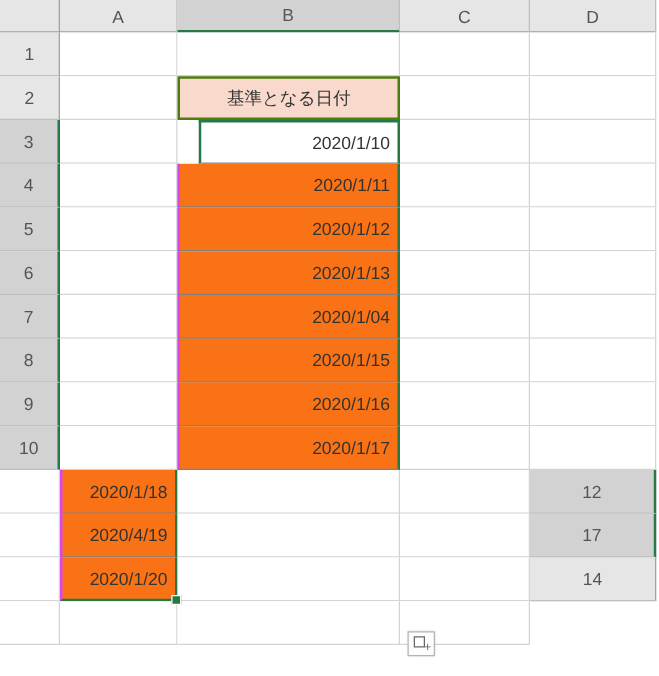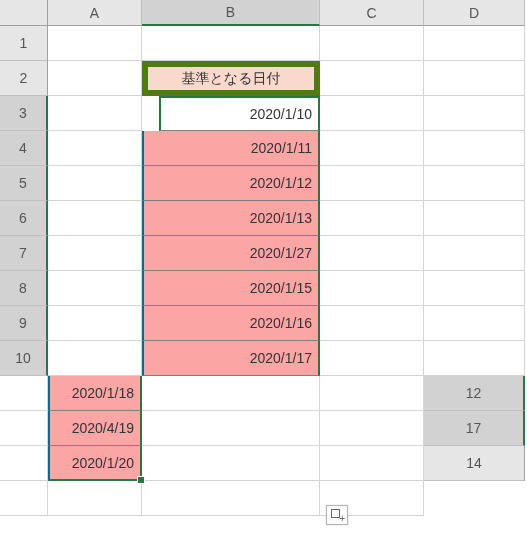--- a/index.html
+++ b/index.html
@@ -55,39 +55,39 @@
       justify-content: center;
       color: #555;
       font-size: 14px;
     }
     .row-header.active {
       background: #d2d2d2;
       border-right: 2px solid #277944;
     }
     .b2 {
       background: #f8d9cc;
-      border: 6px solid #4d7c0f;
+      border: 2px solid #4d7c0f;
       justify-content: center;
       color: #333;
     }
     .b3 {
       background: #fff;
       justify-content: flex-end;
       color: #333;
       border-top: 2px solid #277944;
       border-left: 2px solid #277944;
       border-right: 2px solid #277944;
       border-bottom: 1px solid #808080;
       margin-left: 17px;
     }
     .b-selected {
-      background: #fca5a5;
+      background: #f97316;
       justify-content: flex-end;
       color: #333;
-      border-left: 2px solid #0369a1;
+      border-left: 2px solid #d946ef;
       border-right: 2px solid #277944;
       border-bottom: 1px solid #808080;
     }
     .b-selected.last {
       border-bottom: 2px solid #277944;
       padding-left: 44px;
     }
     .fill-handle {
       position: absolute;
       bottom: -5px;
@@ -179,21 +179,21 @@
   <div class="cell"></div>
 
   <div class="cell row-header active">6</div>
   <div class="cell"></div>
   <div class="cell b-selected">2020/1/13</div>
   <div class="cell"></div>
   <div class="cell"></div>
 
   <div class="cell row-header active">7</div>
   <div class="cell"></div>
-  <div class="cell b-selected">2020/1/27</div>
+  <div class="cell b-selected">2020/1/04</div>
   <div class="cell"></div>
   <div class="cell"></div>
 
   <div class="cell row-header active">8</div>
   <div class="cell"></div>
   <div class="cell b-selected">2020/1/15</div>
   <div class="cell"></div>
   <div class="cell"></div>
 
   <div class="cell row-header active">9</div>

